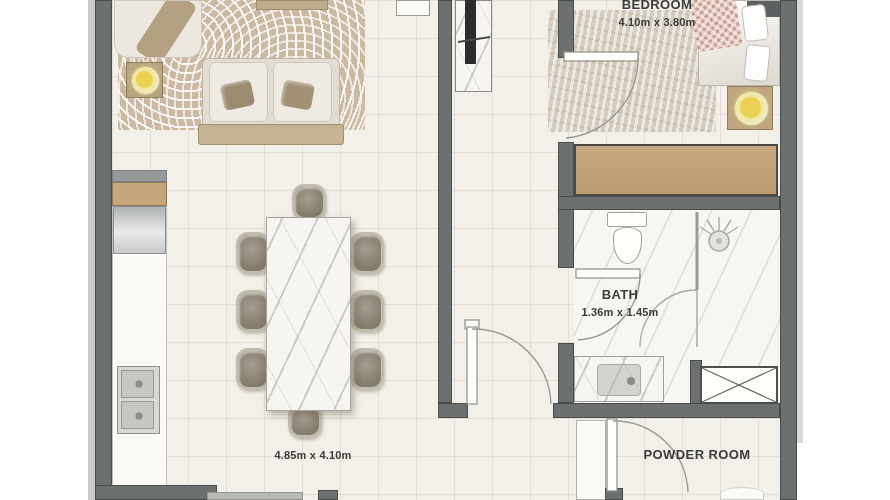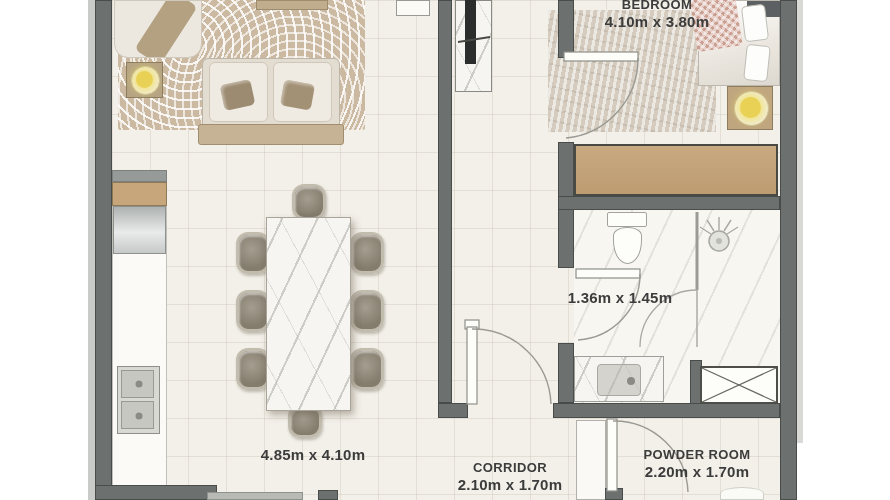--- a/index.html
+++ b/index.html
@@ -13,21 +13,21 @@
       linear-gradient(90deg, rgba(165,155,138,.20) 1px, transparent 1px);
     background-size:38px 38px;}
   .bathfloor{background-color:#f7f6f1;
     background-image:repeating-linear-gradient(115deg, transparent 0 16px, rgba(190,190,184,.35) 16px 18px, transparent 18px 36px);}
   
   .w{background:#6c706f;border:1px solid #484c4b;}
   .wsoft{background:#c9cbc8;}
   
   .room-label{position:absolute;text-align:center;color:#3c3c3c;
     font-weight:700;font-size:13px;line-height:14px;letter-spacing:.4px;}
-  .room-label .dims{font-size:15px;letter-spacing:.2px;margin-top:3px;}
+  .room-label .dims{font-size:11px;letter-spacing:.2px;margin-top:3px;}
   
   .rug{background-color:#ccb9a1;
     background-image:
       repeating-radial-gradient(circle at 28% 35%, rgba(255,255,255,.85) 0 2px, transparent 2px 9px),
       repeating-radial-gradient(circle at 72% 75%, rgba(255,255,255,.65) 0 2px, transparent 2px 8px);
     border-radius:2px;}
   .bedrug{background-color:#d5ccbf;
     background-image:
       repeating-linear-gradient(100deg, rgba(255,255,255,.55) 0 3px, transparent 3px 7px),
       repeating-linear-gradient(12deg, rgba(150,140,124,.22) 0 2px, transparent 2px 11px);}
@@ -178,27 +178,23 @@
     <circle cx="631" cy="381" r="4" fill="#8b8b85"></circle>
 
     <line x1="458" y1="42" x2="490" y2="37" stroke="#4a4a46" stroke-width="2"></line>
   </svg>
 
   <div class="room-label" style="left:577px;top:-2px;width:160px;">
     <div>BEDROOM</div>
     <div class="dims">4.10m x 3.80m</div>
   </div>
   <div class="room-label" style="left:550px;top:288px;width:140px;">
+    <div>BATH</div>
     <div class="dims">1.36m x 1.45m</div>
   </div>
   <div class="room-label" style="left:233px;top:445px;width:160px;">
     <div class="dims">4.85m x 4.10m</div>
   </div>
-  <div class="room-label" style="left:430px;top:461px;width:160px;">
-    <div>CORRIDOR</div>
-    <div class="dims">2.10m x 1.70m</div>
-  </div>
   <div class="room-label" style="left:617px;top:448px;width:160px;">
     <div>POWDER ROOM</div>
-    <div class="dims">2.20m x 1.70m</div>
   </div>
 
 </div>
 
 </body></html>

